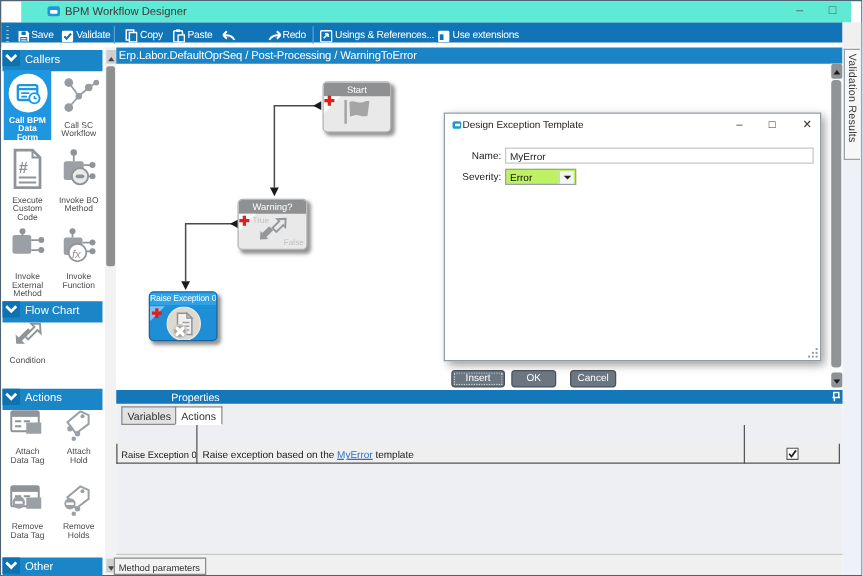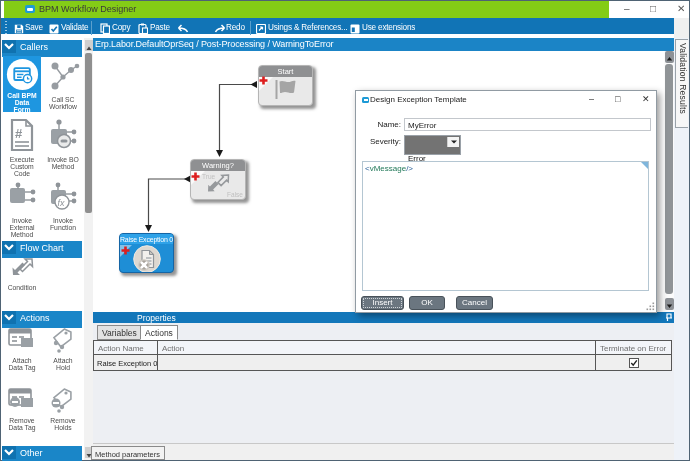--- a/index.html
+++ b/index.html
@@ -1,21 +1,21 @@
 <!DOCTYPE html>
 <html><head>
 <meta charset="utf-8">
 <style>
 * { margin:0; padding:0; box-sizing:border-box; }
 html,body { width:690px; height:461px; overflow:hidden; }
 body { font-family:"Liberation Sans", sans-serif; position:relative; background:#fff; }
 
 #frame { position:absolute; left:0; top:0; width:690px; height:461px; border:1px solid #4f6374; }
 
-#titlebar { position:absolute; left:4px; top:1px; width:605px; height:17px; background:#84cc16; }
+#titlebar { position:absolute; left:17px; top:1px; width:664px; height:17px; background:#5eead4; }
 #titlebar .appicon { position:absolute; left:21px; top:4px; width:10px; height:8px; background:#1d9ad6; border-radius:2px; }
 #titlebar .appicon:after { content:""; position:absolute; left:2px; top:2.5px; width:6px; height:3px; background:#fff; border-radius:1px; }
 #titlebar .title { position:absolute; left:35px; top:3px; font-size:9px; color:#3a3a3a; }
 .winbtn { position:absolute; top:2px; color:#5a5a5a; font-size:10px; }
 
 #toolbar { position:absolute; left:1px; top:18px; width:673px; height:16px; background:#1174b6; color:#fff; font-size:8.2px; letter-spacing:-0.2px; }
 #toolbar .tb { position:absolute; top:5px; white-space:nowrap; }
 #toolbar svg { vertical-align:-2px; }
 #toolbar .sep { position:absolute; top:3px; width:1px; height:14px; background:#5ba0cd; }
 #tbgrip { position:absolute; left:4px; top:3px; width:2px; height:14px;
@@ -61,28 +61,28 @@
 .ptab.active { background:#fff; border-bottom:1px solid #fff; z-index:2; }
 
 #ptable { position:absolute; left:93px; top:340px; width:579px; height:31px; font-size:8px; }
 #ptable .hrow { position:absolute; left:0; top:0; width:579px; height:15px; background:#f3f5f9; border:1px solid #565656; color:#707070; }
 #ptable .drow { position:absolute; left:0; top:15px; width:579px; height:16px; background:#efefef; border:1px solid #565656; border-top:none; color:#1a1a1a; }
 .colsep { position:absolute; top:0; width:1px; height:31px; background:#565656; }
 
 #bottomstrip { position:absolute; left:93px; top:443px; width:581px; height:17px; background:#f0f0f0; border-top:1px solid #c8c8c8; }
 #mptab { position:absolute; left:91px; top:446px; width:74px; height:14px; background:#f2f2f2; border:1px solid #8a8a8a; font-size:7.5px; color:#333; padding:2.5px 0 0 3px; white-space:nowrap; }
 
-#dialog { position:absolute; left:355px; top:90px; width:302px; height:223px; background:#fff; border:1px solid #919ba3; box-shadow:3px 3px 7px rgba(0,0,0,.4); }
+#dialog { position:absolute; left:355px; top:90px; width:302px; height:199px; background:#fff; border:1px solid #919ba3; box-shadow:3px 3px 7px rgba(0,0,0,.4); }
 #dialog .dtitle { position:absolute; left:14px; top:4px; font-size:8px; color:#1a1a1a; }
 #dialog .dicon { position:absolute; left:6px; top:5.5px; width:7px; height:6px; background:#1d9ad6; border-radius:1.5px; }
 #dialog .dicon:after { content:""; position:absolute; left:1.5px; top:2px; width:4px; height:2px; background:#fff; }
 #dialog .dbtn { position:absolute; top:3px; color:#333; font-size:9px; }
 .dlabel { position:absolute; font-size:8px; color:#222; text-align:right; }
 #dname { position:absolute; left:48px; top:27px; width:247px; height:13px; border:1px solid #c3c7cc; font-size:8px; color:#222; padding:2px 0 0 3px; }
-#dsev { position:absolute; left:48px; top:44px; width:57px; height:13px; border:1px solid #9aa1a8; font-size:8px; color:#111; padding:18px 0 0 3px; background:#737373; }
+#dsev { position:absolute; left:48px; top:44px; width:57px; height:13px; border:1px solid #9aa1a8; font-size:8px; color:#111; padding:2px 0 0 3px; background:#bef264; }
 #dsev .arrow { position:absolute; right:1px; top:1px; width:12px; height:9.5px; background:#f4f4f4; border-left:1px solid #d0d0d0; }
 #dtext { position:absolute; left:6px; top:70px; width:287px; height:130px; border:1px solid #b4c6d2; font-size:8px; }
 #dtext .code { position:absolute; left:2px; top:2px; }
 #dtext .grip { position:absolute; right:0; top:0; width:0; height:0; border-top:7px solid #7fb6dc; border-left:7px solid transparent; }
 .dbutton { position:absolute; top:205px; height:14px; background:#6b7680; border:1px solid #49525a; border-radius:3px; color:#fff; font-size:8px; text-align:center; line-height:12px; }
 svg.overlay { position:absolute; left:0; top:0; pointer-events:none; }
 </style>
 </head>
 <body>
 <div id="frame"></div>
@@ -402,27 +402,23 @@
     <span style="position:absolute; left:4px; top:1px;margin-left:40px;">Properties</span>
   <svg style="position:absolute; left:572px; top:1px;" width="8" height="9" viewBox="0 0 8 9">
       <path d="M2 1 h4 v4 h-4 z M2.5 5 v3 M1 5 h6" stroke="#fff" stroke-width="1.2" fill="none"></path>
     </svg>
 </div>
 <div id="tabs">
   <div class="ptab" style="left:4px;">Variables</div>
   <div class="ptab active" style="left:47px;">Actions</div>
 </div>
 <div id="ptable">
-  <div class="hrow">
-    <span style="position:absolute; left:4px; top:3px;">Action Name</span>
-    <span style="position:absolute; left:68px; top:3px;">Action</span>
-    <span style="position:absolute; left:506px; top:3px;">Terminate on Error</span>
-  </div>
   <div class="drow">
     <span style="position:absolute; left:3px; top:4px; font-size:7.5px;">Raise Exception 0</span>
+    <span style="position:absolute; left:68px; top:4px;">Raise exception based on the <span style="color:#2a6fc9; text-decoration:underline;">MyError</span> template</span>
     <svg style="position:absolute; left:535px; top:3px;" width="10" height="10" viewBox="0 0 10 10">
         <rect x="0.5" y="0.5" width="9" height="9" fill="#fff" stroke="#555" stroke-width="1"></rect>
         <path d="M2.3 5 L4.2 7.2 L7.8 2.3" stroke="#222" stroke-width="1.4" fill="none"></path>
       </svg>
   </div>
   <div class="colsep" style="left:64px;"></div>
   <div class="colsep" style="left:502px;"></div>
 </div>
 <div id="bottomstrip"></div>
 <div id="mptab">Method parameters</div>
@@ -434,24 +430,20 @@
   <div class="dbtn" style="left:259px;">□</div>
   <div class="dbtn" style="left:286px;">✕</div>
   <div class="dlabel" style="left:10px; top:29px; width:35px;">Name:</div>
   <div id="dname">MyError</div>
   <div class="dlabel" style="left:2px; top:46px; width:43px;">Severity:</div>
   <div id="dsev">Error<span class="arrow">
         <svg width="12" height="9" style="position:absolute;left:0;top:0;">
           <path d="M3 3.5 L6 6.5 L9 3.5 Z" fill="#222"></path>
         </svg>
       </span></div>
-  <div id="dtext">
-    <div class="code"><span style="color:#2a6099">&lt;</span><span style="color:#207858">vMessage</span><span style="color:#2a6099">/&gt;</span></div>
-    <div class="grip"></div>
-  </div>
   <div class="dbutton" style="left:5px; width:43px; outline:1px dotted #cfd4d8; outline-offset:-3px;">Insert</div>
   <div class="dbutton" style="left:53px; width:36px;">OK</div>
   <div class="dbutton" style="left:100px; width:37px;">Cancel</div>
   <svg style="position:absolute; right:1px; bottom:1px;" width="9" height="9" viewBox="0 0 9 9">
       <g fill="#9a9a9a">
         <rect x="6.5" y="0.5" width="1.6" height="1.6"></rect>
         <rect x="6.5" y="3.5" width="1.6" height="1.6"></rect>
         <rect x="3.5" y="3.5" width="1.6" height="1.6"></rect>
         <rect x="6.5" y="6.5" width="1.6" height="1.6"></rect>
         <rect x="3.5" y="6.5" width="1.6" height="1.6"></rect>

